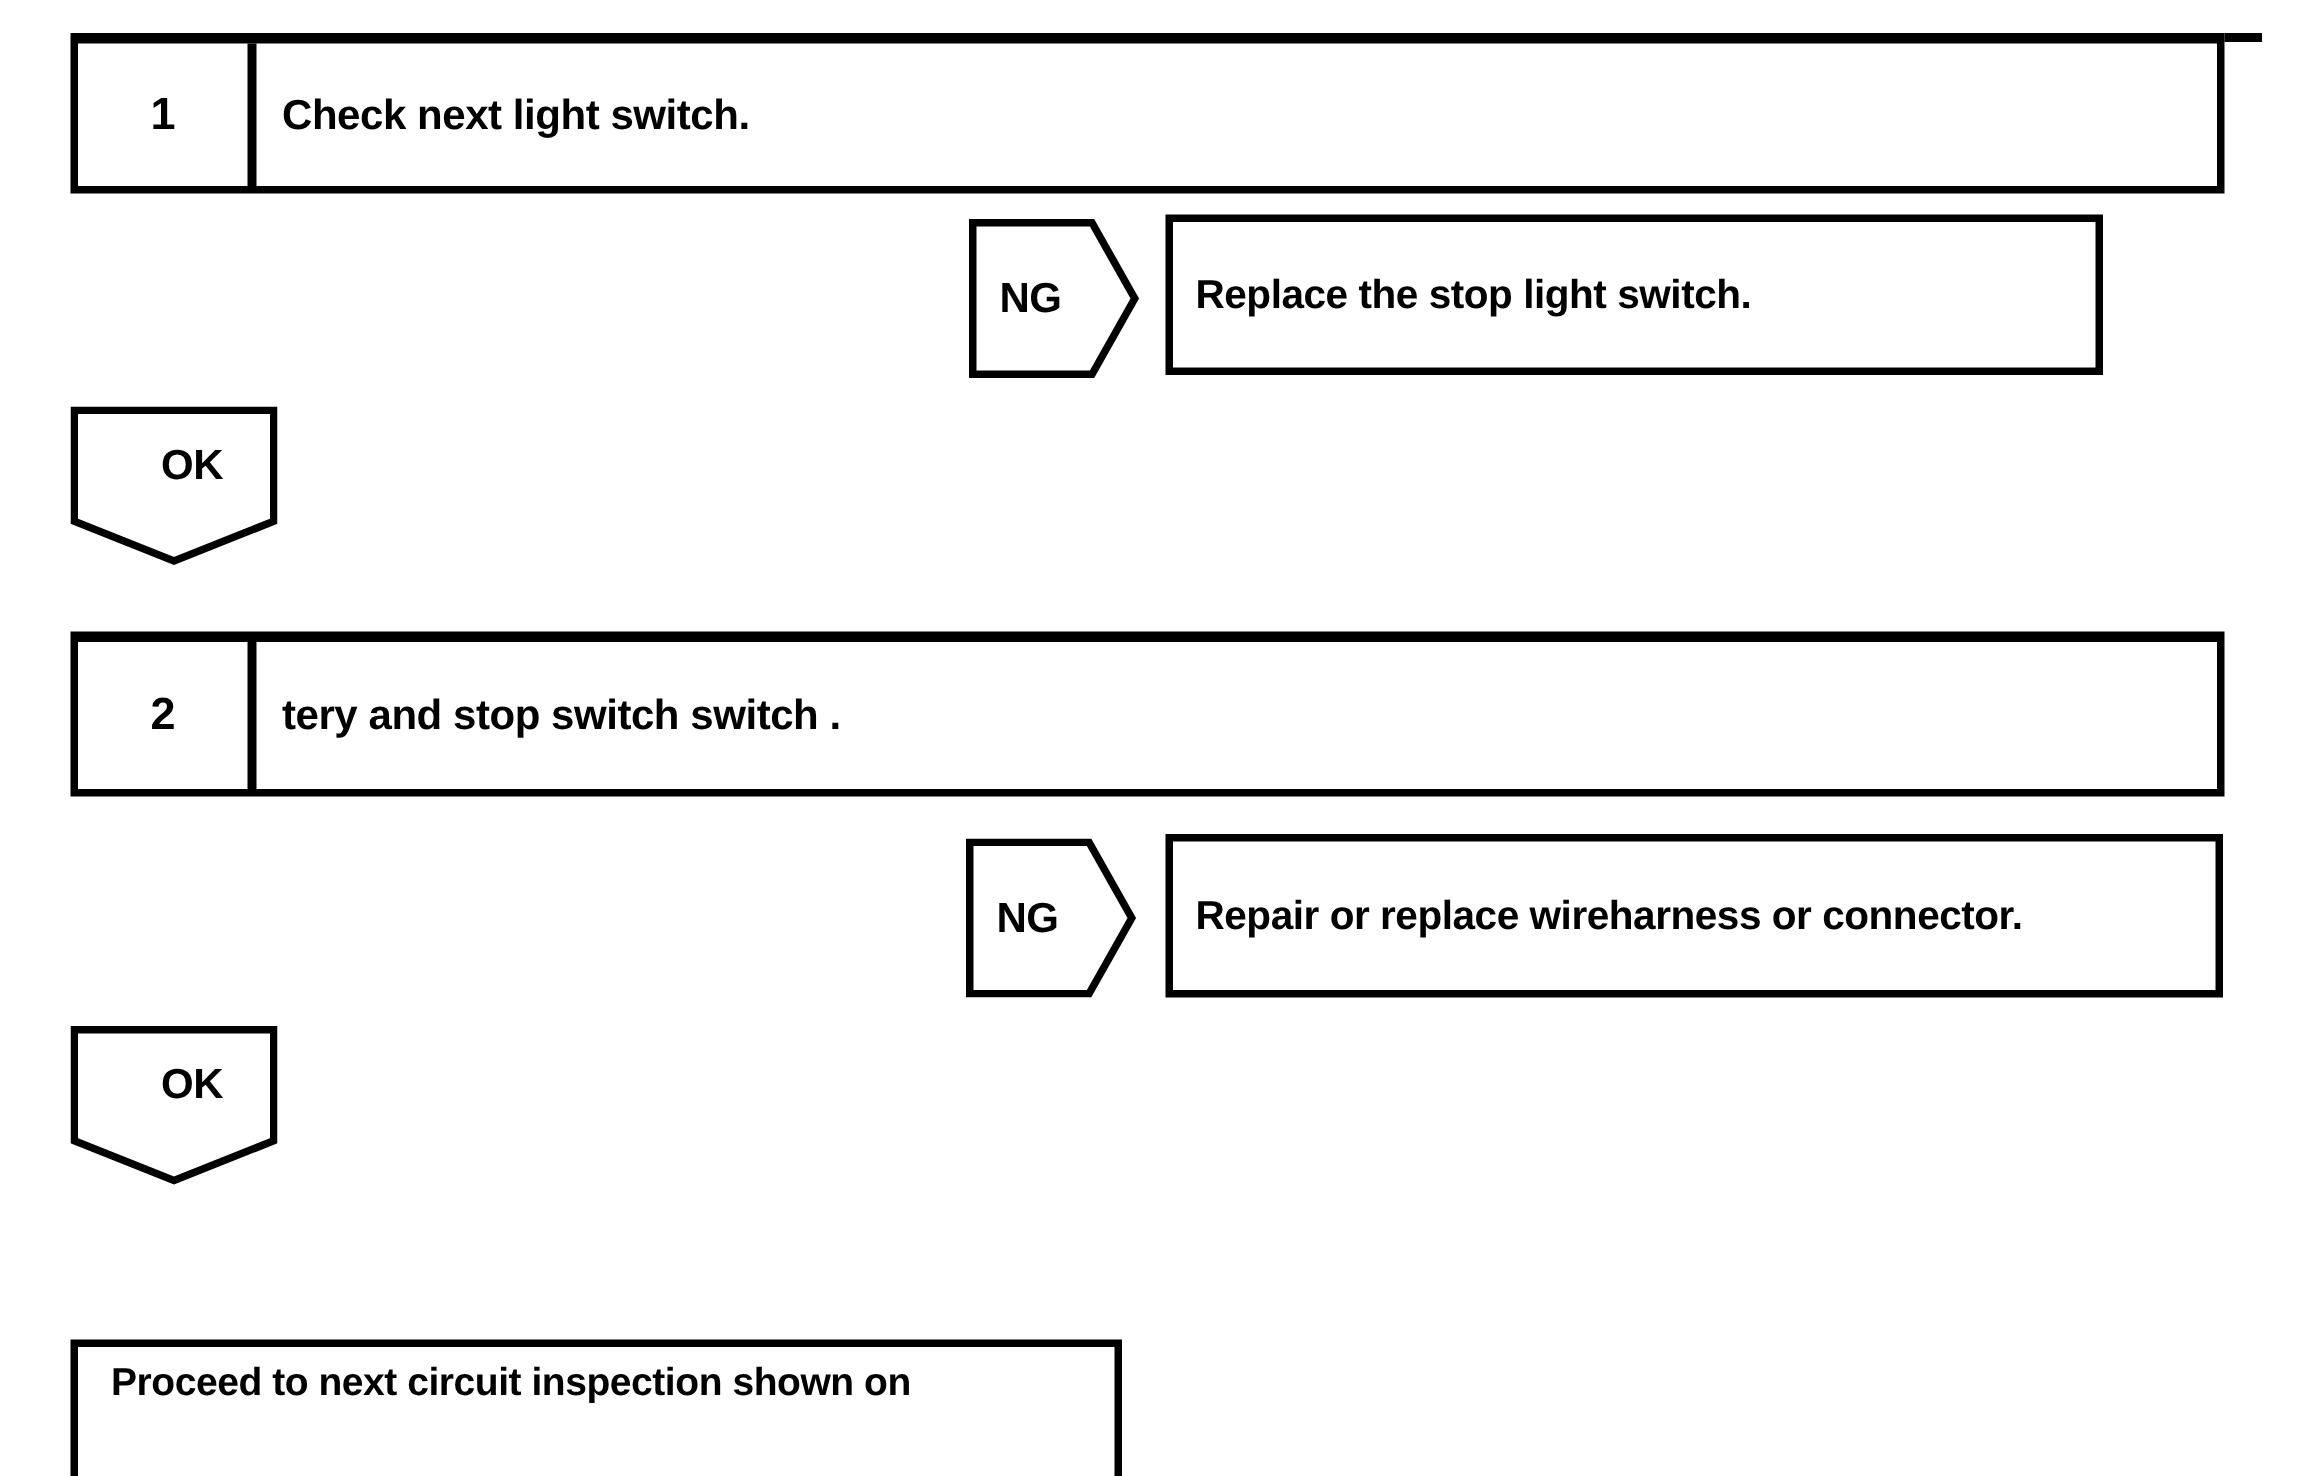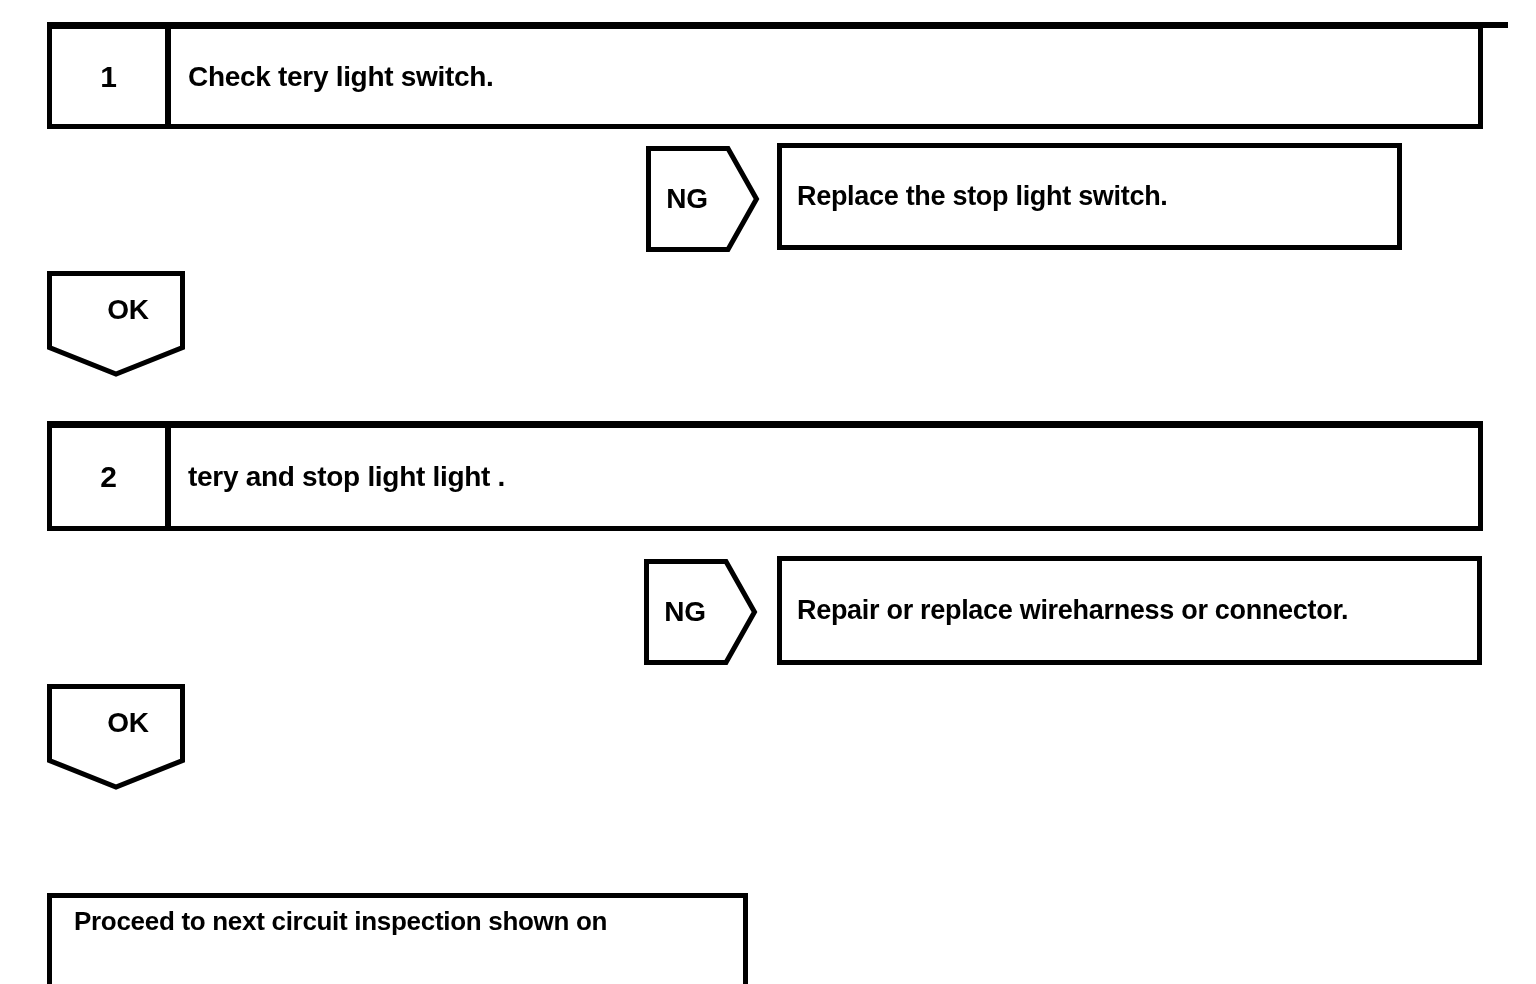--- a/index.html
+++ b/index.html
@@ -72,21 +72,21 @@
 </head>
 <body>
 
 <div class="canvas">
 
   <div id="top-rule-ext"></div>
 
   <div class="box step-box" id="step1-box">
     <div class="num-cell">1</div>
     <div class="instr-cell">
-      <span>Check tery light switch.</span>
+      <span>Check next light switch.</span>
       <span></span>
     </div>
   </div>
 
   <div class="shape ng1-pos">
     <svg width="114" height="106" viewBox="0 0 114 106">
       <polygon points="2.5,2.5 82,2.5 110.5,53 82,103.5 2.5,103.5" fill="#ffffff" stroke="#000000" stroke-width="5" stroke-linejoin="miter"></polygon>
     </svg>
     <div class="shape-label ng-label-overlay">NG</div>
   </div>
@@ -98,21 +98,21 @@
   <div class="shape ok1-pos">
     <svg width="138" height="106" viewBox="0 0 138 106">
       <polygon points="2.5,2.5 135.5,2.5 135.5,76.5 69,103 2.5,76.5" fill="#ffffff" stroke="#000000" stroke-width="5" stroke-linejoin="miter"></polygon>
     </svg>
     <div class="shape-label ok-label-overlay">OK</div>
   </div>
 
   <div class="box step-box" id="step2-box">
     <div class="num-cell">2</div>
     <div class="instr-cell">
-      <span>tery and stop light light .</span>
+      <span>tery and stop switch switch .</span>
     </div>
   </div>
 
   <div class="shape ng2-pos">
     <svg width="114" height="106" viewBox="0 0 114 106">
       <polygon points="2.5,2.5 82,2.5 110.5,53 82,103.5 2.5,103.5" fill="#ffffff" stroke="#000000" stroke-width="5" stroke-linejoin="miter"></polygon>
     </svg>
     <div class="shape-label ng-label-overlay">NG</div>
   </div>
 

